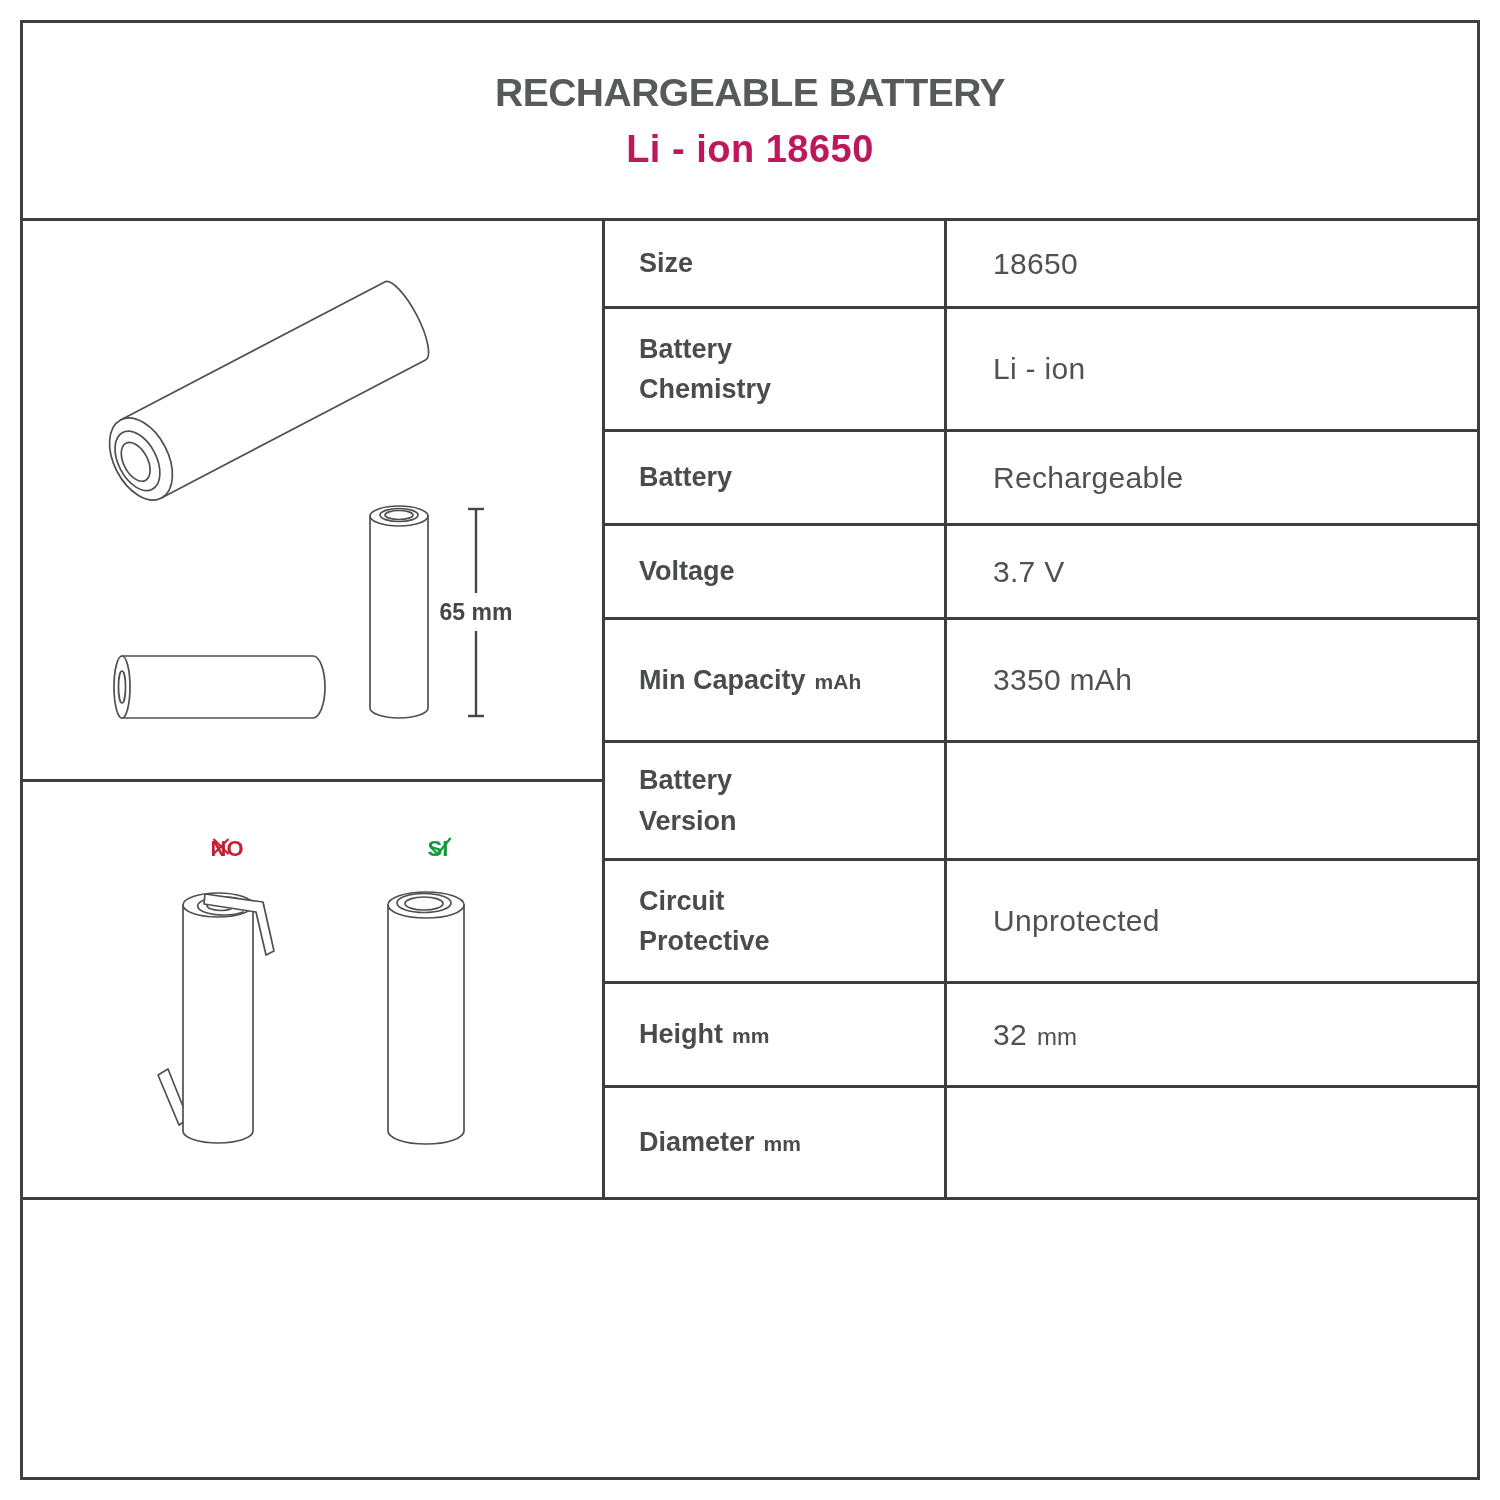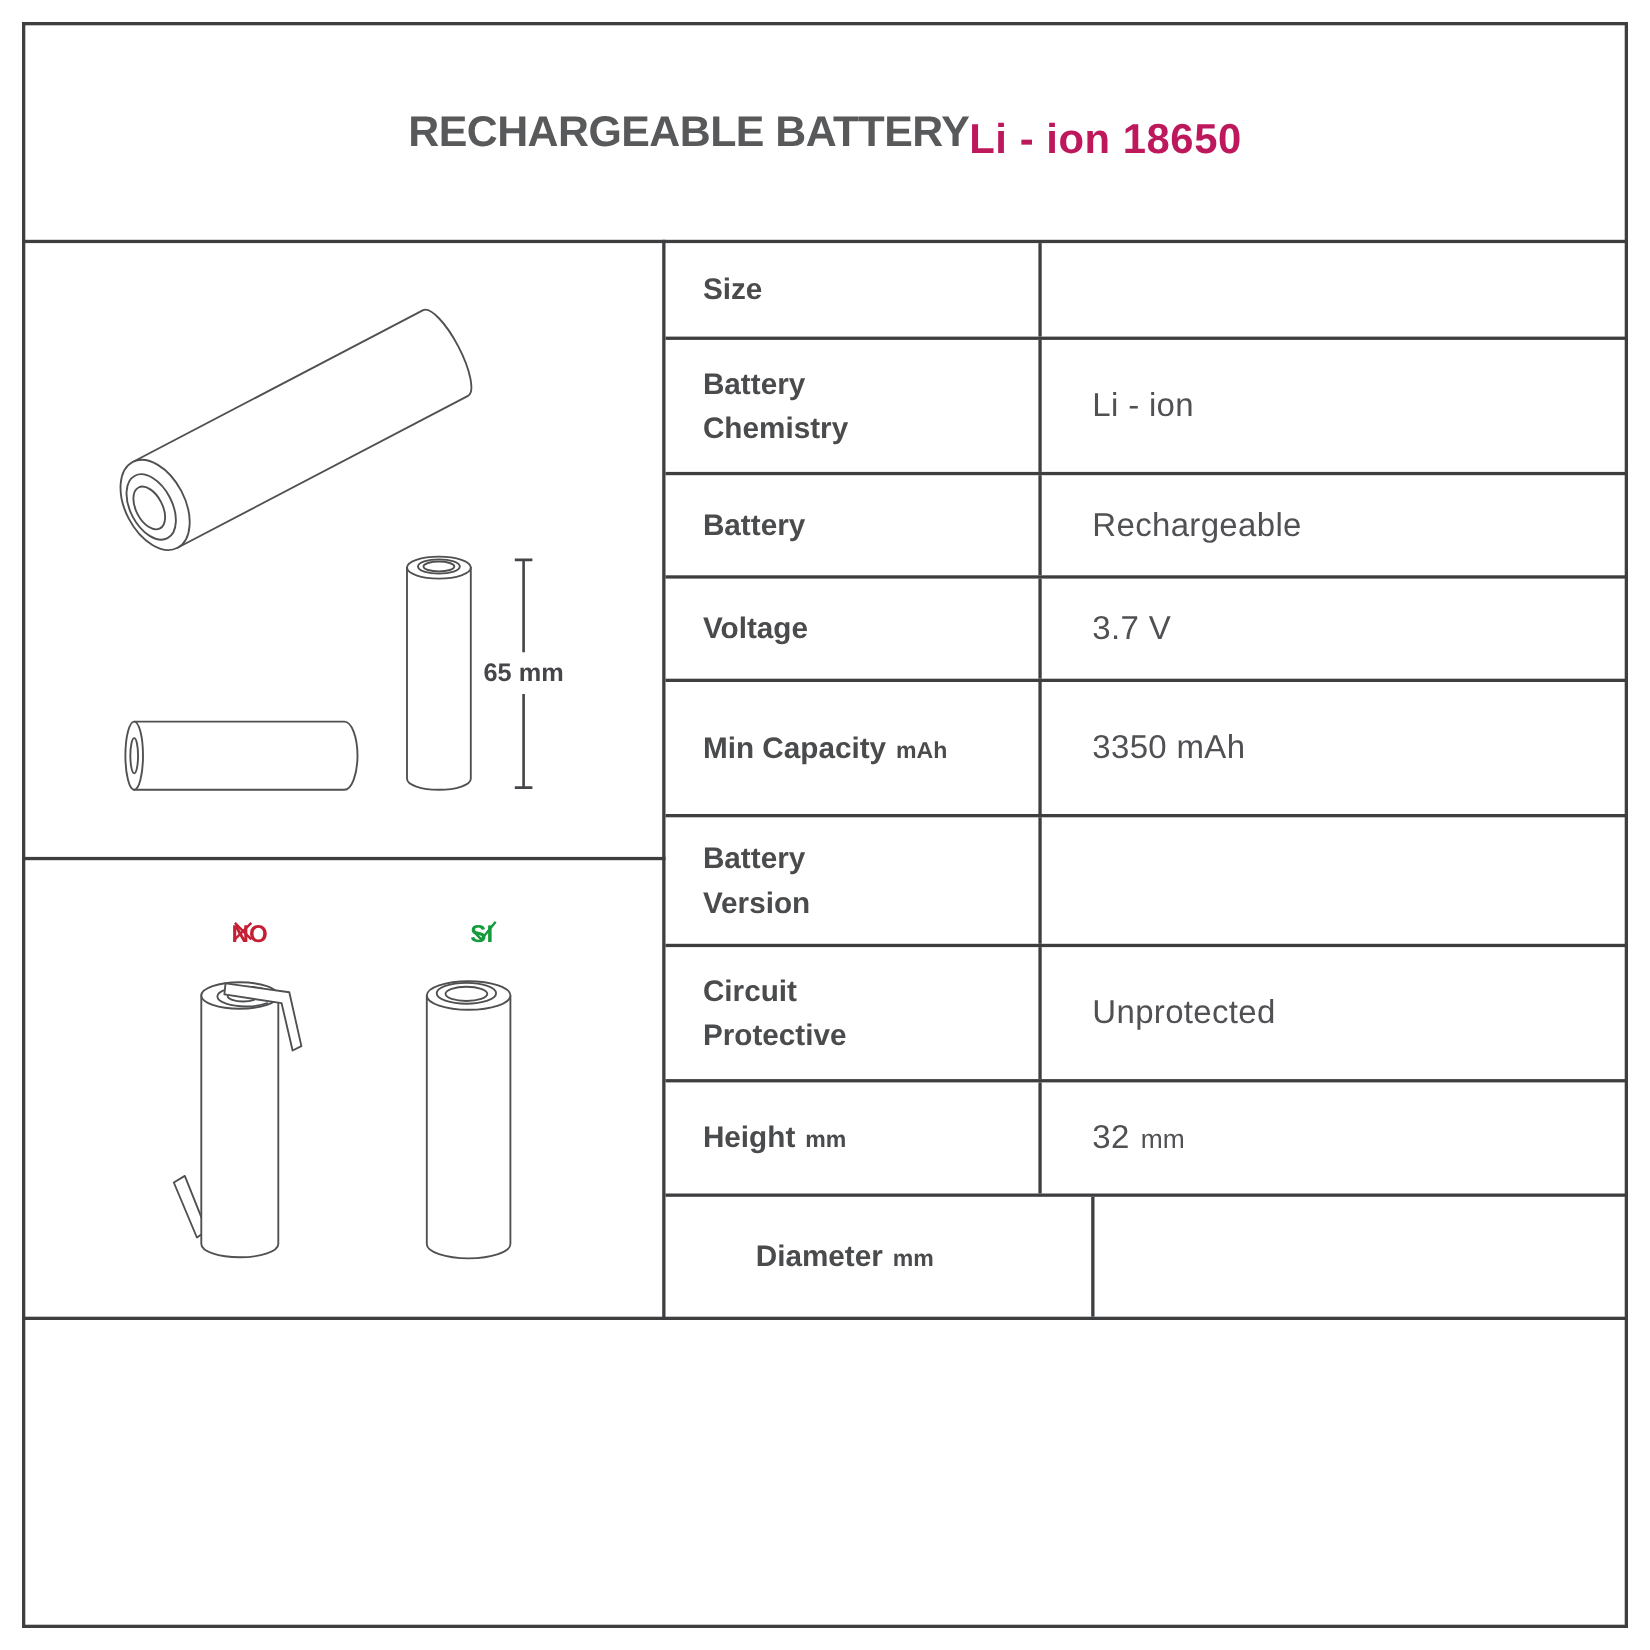--- a/index.html
+++ b/index.html
@@ -13,21 +13,21 @@
   }
   .line { position:absolute; background:#3d3e40; z-index:2; }
   .hline-header { left:20px; top:218px; width:1460px; height:3px; }
   .vline-main   { left:602px; top:218px; width:3px; height:982px; }
   .hline-panels { left:20px; top:779px; width:585px; height:3px; }
   .hline-bottom { left:20px; top:1197px; width:1460px; height:3px; }
 
   
   .header {
     position:absolute; left:20px; top:23px; width:1460px; height:195px;
-    display:flex; flex-direction:row; align-items:center; justify-content:center; z-index:1;
+    display:flex; flex-direction:column; align-items:center; justify-content:center; z-index:1;
   }
   .title {
     font-size:39px; font-weight:bold; letter-spacing:-0.5px; color:#58595b;
   }
   .subtitle {
     margin-top:13px; font-size:38px; font-weight:bold; color:#be185d; letter-spacing:0.5px;
   }
 
   
   .panel { position:absolute; z-index:1; }
@@ -47,21 +47,21 @@
   }
   .verdict-no { left:207px; top:68px; color:#c41f33; }
   .verdict-si { left:418px; top:68px; color:#149b3c; }
 
   
   .spec-table {
     position:absolute; left:605px; top:221px; width:875px; height:976px;
     display:flex; flex-direction:column; z-index:1; box-sizing:border-box;justify-content:center;
   }
   .trow { display:flex; box-sizing:border-box; border-bottom:3px solid #3d3e40; }
-  .trow:last-child { border-bottom:none; flex:1;padding-left:48px; }
+  .trow:last-child { border-bottom:none; flex:1; }
   .tlabel {
     width:342px; box-sizing:border-box; border-right:3px solid #3d3e40;
     display:flex; align-items:center; padding-left:34px;
   }
   .tvalue { flex:1; display:flex; align-items:center; padding-left:46px; }
   .ltext { font-size:27px; font-weight:bold; color:#4a4b4d; white-space:pre-line; line-height:1.5; }
   .lunit { font-size:21px; font-weight:bold; color:#4a4b4d; margin-left:9px; }
   .vtext { font-size:30px; color:#505154; letter-spacing:0.3px; }
   .vunit { font-size:24px; color:#505154; margin-left:10px; }
   .lunit:empty, .vunit:empty { display:none; }
@@ -148,20 +148,25 @@
     </span>
   </div>
 
   <div class="spec-table">
     <div class="trow" style="height:88px">
       <div class="tlabel">
           <div>
         <span class="ltext">Size</span>
       </div>
         </div>
+      <div class="tvalue">
+          <div>
+        <span class="vtext">18650</span>
+      </div>
+        </div>
     </div>
     <div class="trow" style="height:123px">
       <div class="tlabel">
           <div>
         <span class="ltext">Battery
 Chemistry</span>
       </div>
         </div>
       <div class="tvalue">
           <div>

